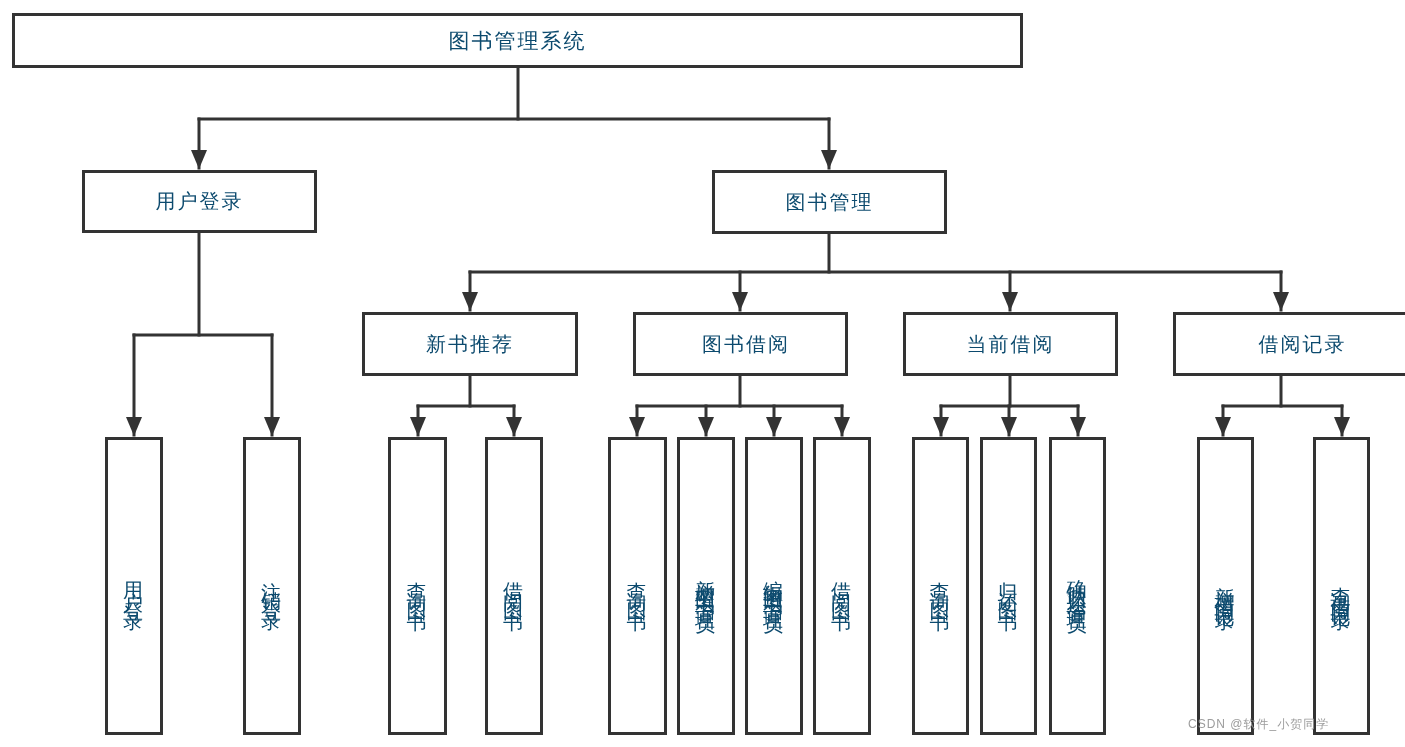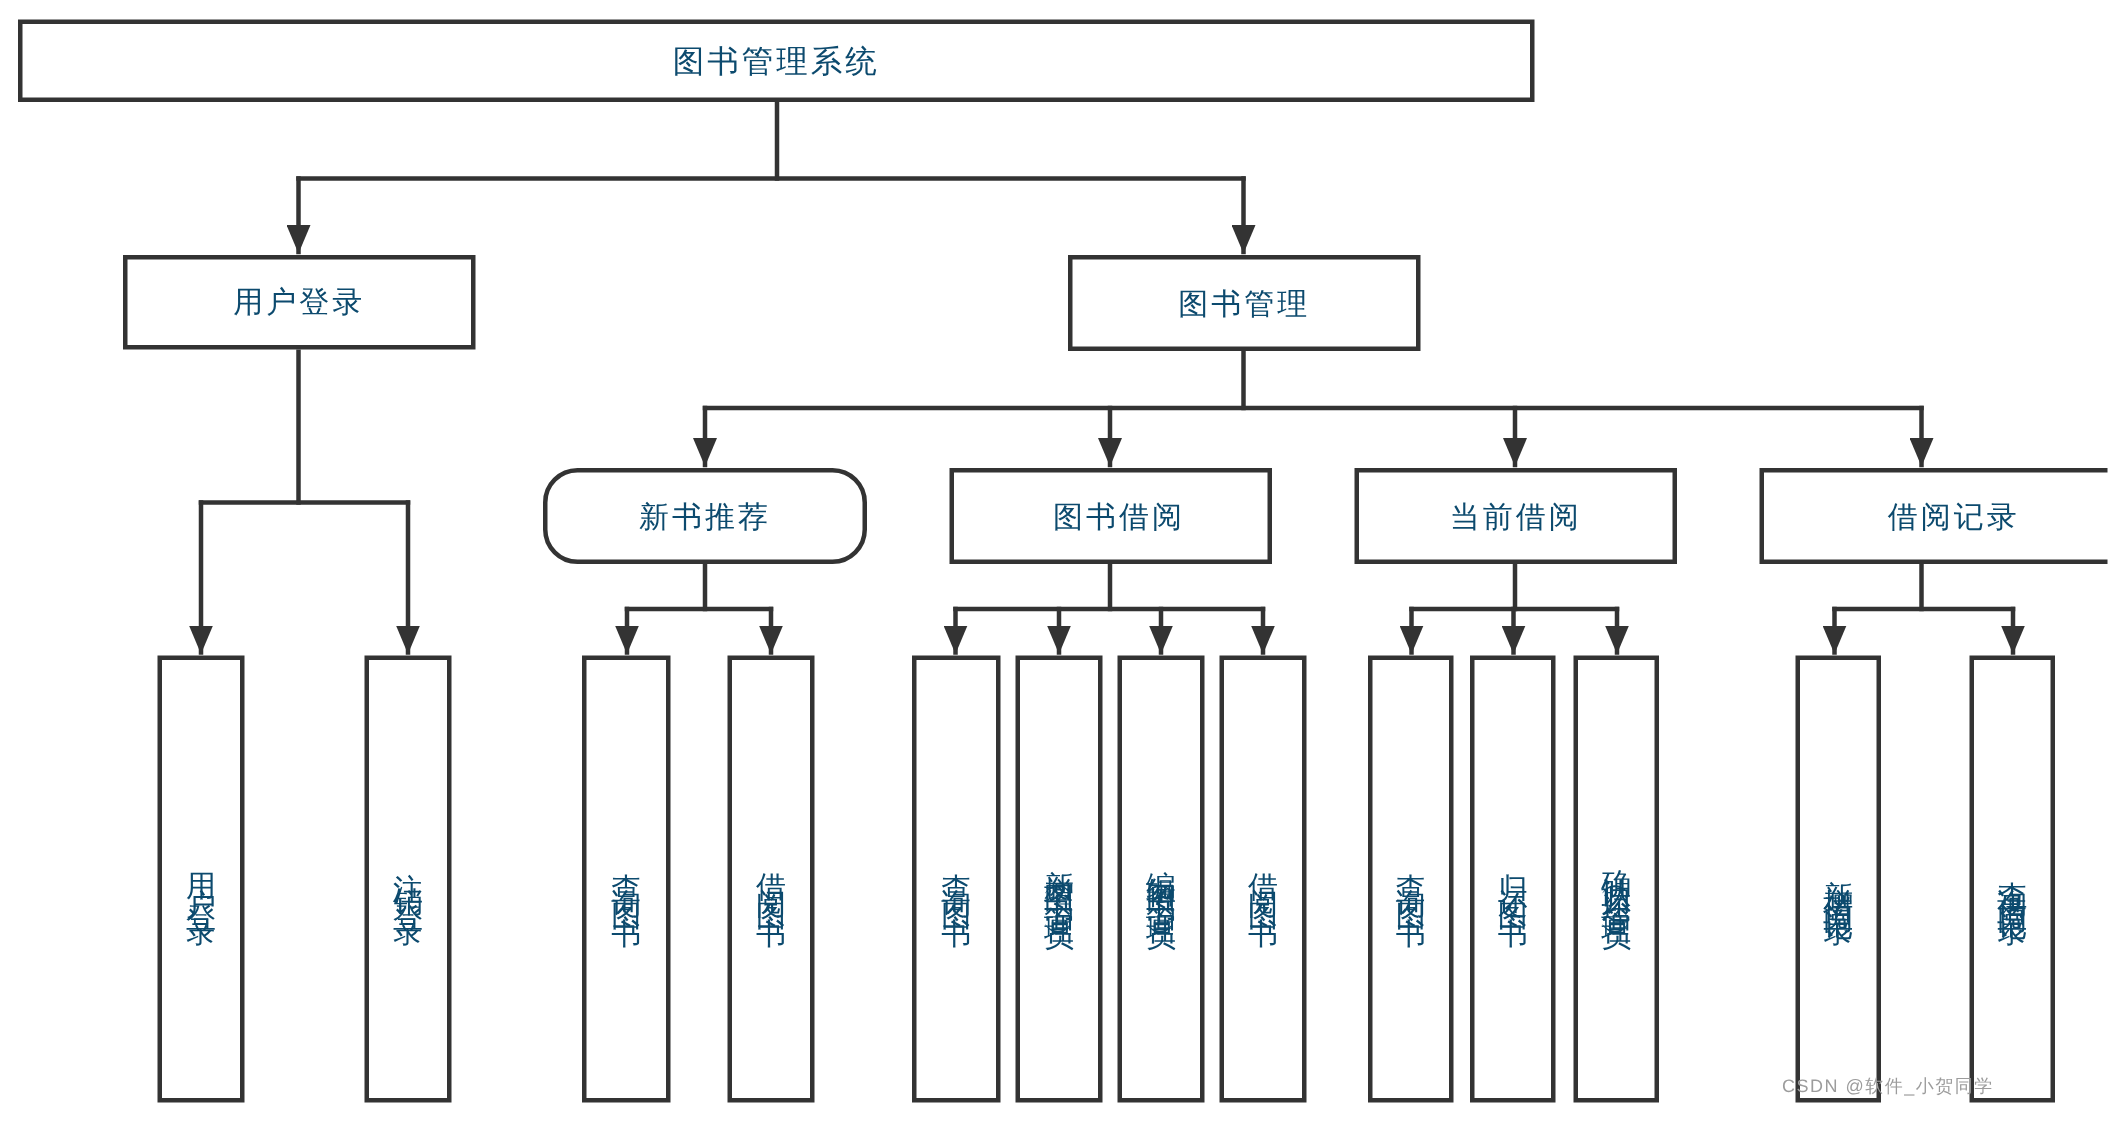--- a/index.html
+++ b/index.html
@@ -32,21 +32,21 @@
     writing-mode: vertical-rl;
     text-orientation: mixed;
     letter-spacing: 10px;
     font-size: 20px;
   }
   .leaf.tight { letter-spacing: 5px; }
   
   #n-root   { left: 12px;  top: 13px;  width: 1011px; height: 55px; }
   #n-login  { left: 82px;  top: 170px; width: 235px;  height: 63px; }
   #n-mgmt   { left: 712px; top: 170px; width: 235px;  height: 64px; }
-  #n-newbk  { left: 362px; top: 312px; width: 216px;  height: 64px; border-radius: 23px; }
+  #n-newbk  { left: 362px; top: 312px; width: 216px;  height: 64px; }
   #n-borrow { left: 633px; top: 312px; width: 215px;  height: 64px; padding-left: 11px; }
   #n-curr   { left: 903px; top: 312px; width: 215px;  height: 64px; }
   #n-rec    { left: 1173px;top: 312px; width: 259px;  height: 64px; font-family: Liberation Serif, serif; }
   #l-ulogin { left: 105px; top: 437px; width: 58px; height: 298px; }
   #l-logout { left: 243px; top: 437px; width: 58px; height: 298px; }
   #l-nbq    { left: 388px; top: 437px; width: 59px; height: 298px; }
   #l-nbb    { left: 485px; top: 437px; width: 58px; height: 298px; }
   #l-bbq    { left: 608px; top: 437px; width: 59px; height: 298px; }
   #l-bba    { left: 677px; top: 437px; width: 58px; height: 298px; }
   #l-bbe    { left: 745px; top: 437px; width: 58px; height: 298px; }

